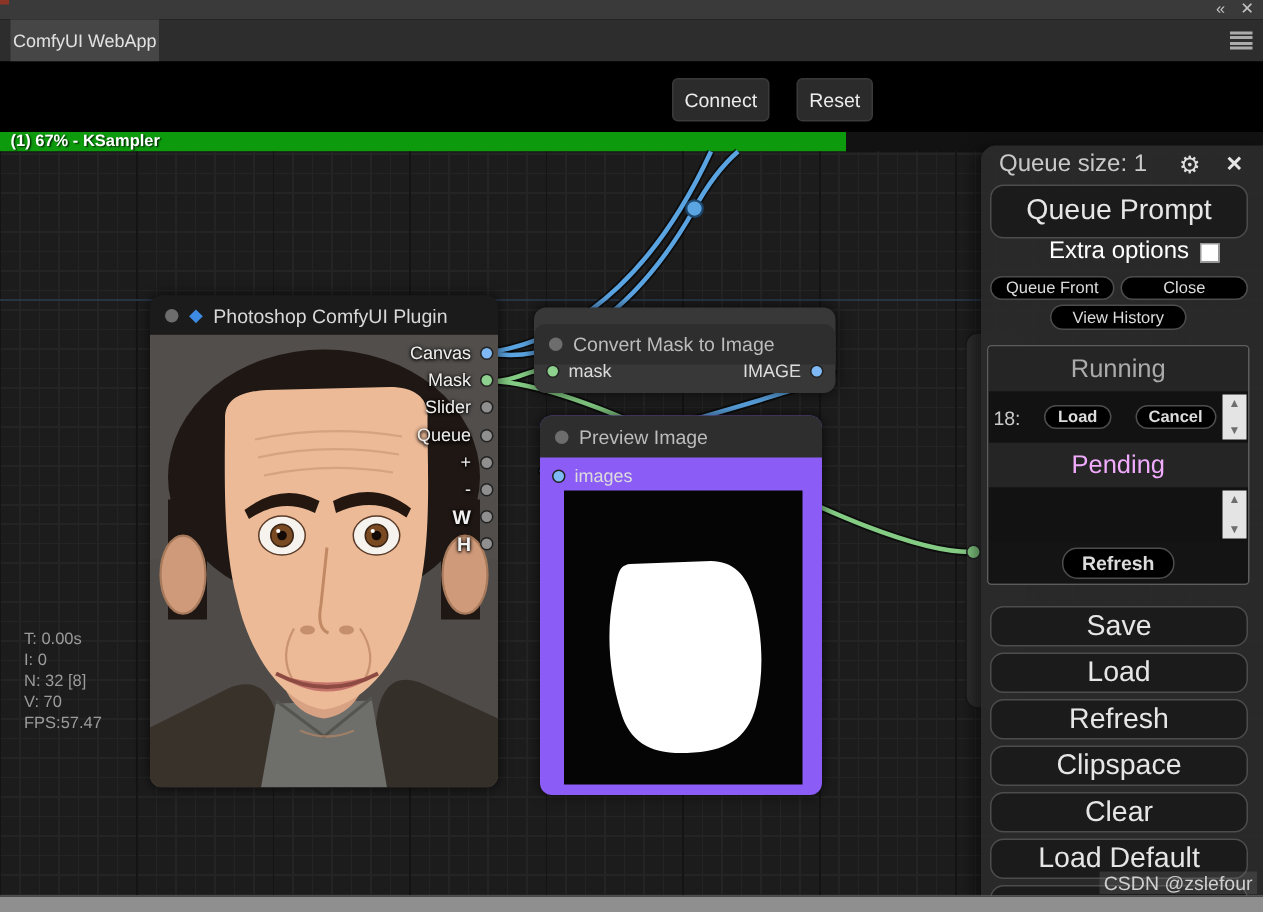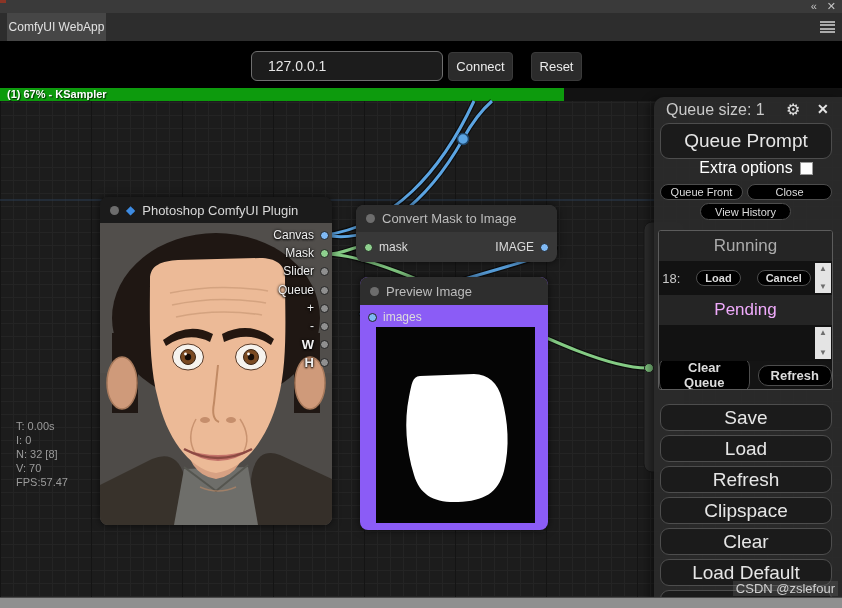--- a/index.html
+++ b/index.html
@@ -48,21 +48,21 @@
   .tdot { width: 9px; height: 9px; border-radius: 50%; background: #6d6d6d; flex: 0 0 auto; }
   .slot-dot { width: 9px; height: 9px; border-radius: 50%; border: 1px solid #222; flex: 0 0 auto; }
   .node-ps { left: 100px; top: 197px; width: 232px; height: 328px; background: #1e1e1e; }
   .node-ps .node-title { height: 26px; background: #1b1b1b; color: #d8d8d8; font-size: 13px; }
   .ps-diamond { font-size: 12px; line-height: 12px; }
   .ps-body { position: absolute; left: 0; top: 26px; width: 232px; height: 302px; border-radius: 0 0 8px 8px; overflow: hidden; }
   .pslot { position: absolute; right: 3px; height: 18px; display: flex; align-items: center; gap: 6px; z-index: 3; }
   .pslot .plabel { color: #f0f0f0; font-size: 12px; text-shadow: 0 1px 2px #000, 0 0 3px #000; }
   .pslot.bold .plabel { font-weight: bold; font-size: 13px; }
   .node-cv { left: 356px; top: 205px; width: 201px; height: 57px; background: #383838; }
-  .node-cv .node-title { height: 27px; background: #2e2e2e; color: #bcbcbc; font-size: 13px; }
+  .node-cv .node-title { height: 27px; background: #2e2e2e; color: #bcbcbc; font-size: 13px; margin-top: 11px; }
   .node-pv { left: 360px; top: 277px; width: 188px; height: 253px; background: #8b5cf6; }
   .node-pv .node-title { height: 28px; background: #2e2e2e; color: #bcbcbc; font-size: 13px; }
   .slot-row { position: absolute; display: flex; align-items: center; gap: 6px; color: #dcdcdc; font-size: 12px; }
   .pv-imgbox { position: absolute; left: 16px; top: 50px; width: 159px; height: 196px; background: #050505; }
   
   .stats { position: absolute; left: 16px; top: 419px; color: #9b9b9b; font-size: 11px; line-height: 14px; }
   
   .sidebar {
     position: absolute; left: 654px; top: 97px; width: 188px; height: 511px; z-index: 6;
     background: rgba(42,42,42,.97); border-radius: 10px 0 0 0; box-shadow: -5px 2px 10px rgba(0,0,0,.45);
@@ -115,21 +115,20 @@
     <div class="tab">ComfyUI WebApp</div>
     <div class="hamburger">
         <i></i>
         <i></i>
         <i></i>
         <i></i>
       </div>
   </div>
 
   <div class="toolbar">
-    <input class="addr" value="127.0.0.1" style="">
     <button class="tb-btn" style="left:448px;width:65px;">Connect</button>
     <button class="tb-btn" style="left:531px;width:51px;">Reset</button>
   </div>
 
   <div class="progress">
     <div class="progress-fill" style="background: rgb(13, 155, 13); width: 67%;"></div>
     <div class="progress-label">(1) 67% - KSampler</div>
   </div>
 
   <div class="canvas"></div>
@@ -303,21 +302,20 @@
         </div>
       </div>
       <div class="q-hdr2">Pending</div>
       <div class="q-pend">
         <div class="vscroll">
           <span class="arr">▲</span>
           <span class="arr">▼</span>
         </div>
       </div>
       <div class="q-btnrow">
-        <button class="pill q-action">Clear Queue</button>
         <button class="pill q-action">Refresh</button>
       </div>
     </div>
 
     <button class="btn sb-big" style="top:307px">Save</button>
     <button class="btn sb-big" style="top:338px">Load</button>
     <button class="btn sb-big" style="top:369px">Refresh</button>
     <button class="btn sb-big" style="top:400px">Clipspace</button>
     <button class="btn sb-big" style="top:431px">Clear</button>
     <button class="btn sb-big" style="top:462px">Load Default</button>

